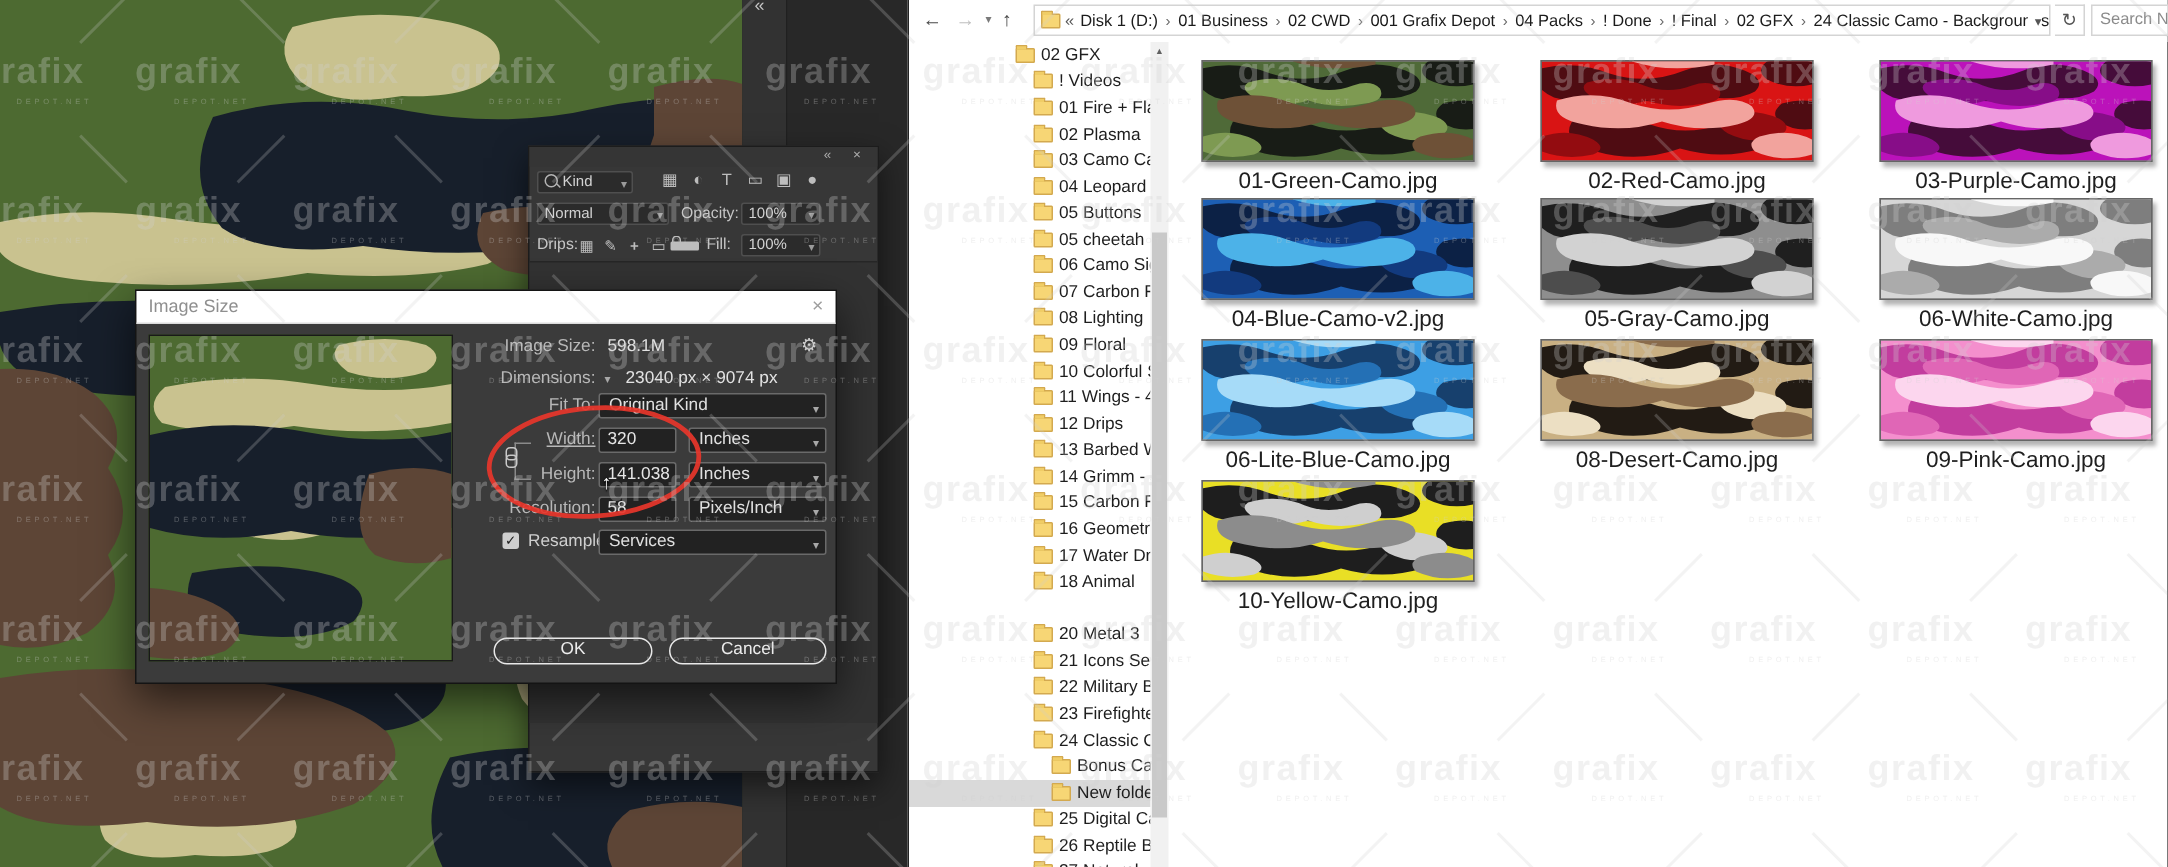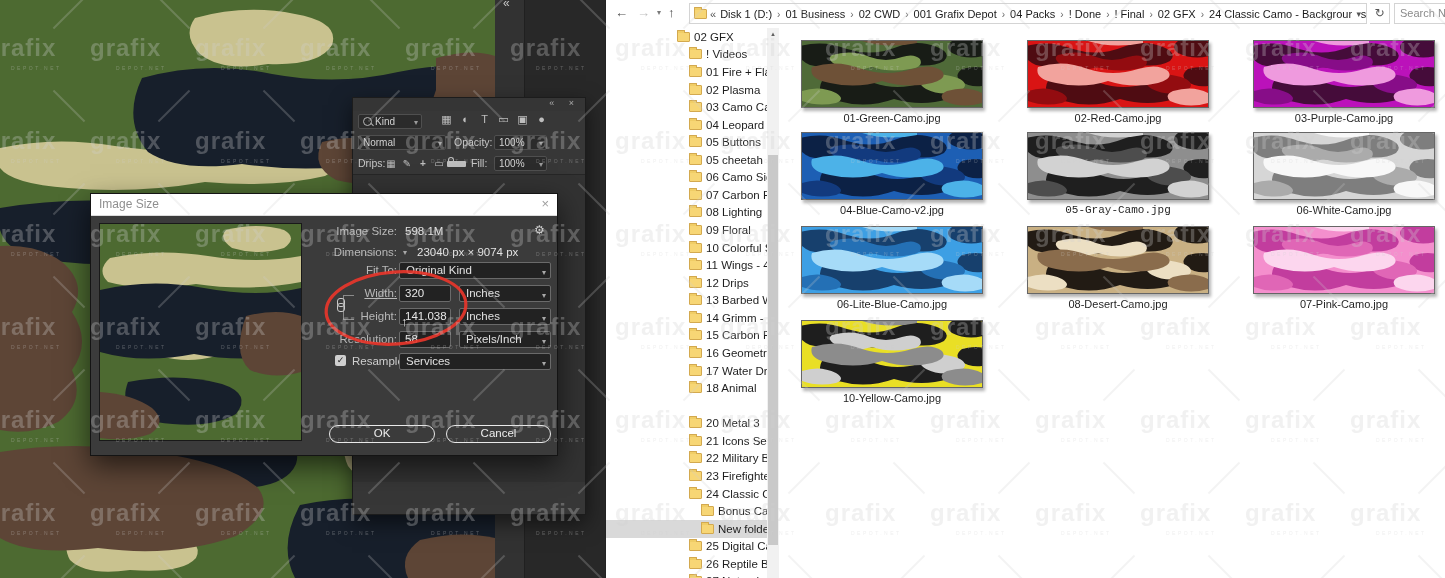--- a/index.html
+++ b/index.html
@@ -95,21 +95,21 @@
   .trow .lbl{margin-left:4px;font-size:11.5px;}
   .tfolder{position:relative;flex:none;width:13px;height:10px;background:#f7d675;border:1px solid #d3a94f;border-radius:1px;box-sizing:border-box;}
   .tfolder::before{content:'';position:absolute;top:-3px;left:-1px;width:6px;height:2px;background:#f0cd66;border:1px solid #d3a94f;border-bottom:none;border-radius:1px 1px 0 0;}
   .tscroll{position:absolute;left:161px;top:28px;width:12px;height:550px;background:#f1f1f1;}
   .tscroll .up{position:absolute;left:0;top:2px;width:12px;text-align:center;color:#606060;font-size:7px;}
   .tscroll .thumb{position:absolute;left:1px;top:127px;width:10px;height:390px;background:#c9c9c9;}
   .files{position:absolute;left:0;top:28px;width:840px;height:550px;}
   .fthumb{position:absolute;width:180px;height:66px;border:1px solid #666;box-sizing:content-box;
           box-shadow:2px 3px 3px rgba(0,0,0,.3);background:#888;}
   .fthumb svg{display:block;width:180px;height:66px;}
-  .fname{position:absolute;width:200px;text-align:center;font-size:11px;color:#1f1f1f;}
+  .fname{position:absolute;width:200px;text-align:center;font-size:15px;color:#1f1f1f;}
   
   #wm{position:absolute;left:0;top:0;width:1445px;height:578px;pointer-events:none;z-index:60;overflow:hidden;}
   .wmc{position:absolute;font-weight:bold;font-size:24px;letter-spacing:1px;color:rgba(208,208,208,.30);line-height:20px;}
   .wmc .sub{display:block;font-weight:normal;font-size:5px;letter-spacing:2.5px;margin:0 0 0 26px;color:rgba(208,208,208,.34);}
   .wslash{position:absolute;width:44px;height:0;border-top:2px solid rgba(205,205,205,.24);}
 </style>
 </head>
 <body>
 
 <div id="root">
@@ -432,21 +432,21 @@
         </div>
         <div class="fname" style="left: 186px; top: 176px;">04-Blue-Camo-v2.jpg</div>
         <div class="fthumb" style="left: 421px; top: 104px;">
           <svg viewBox="0 0 180 66" preserveAspectRatio="none">
             <rect width="180" height="66" fill="#8e8e8e"></rect>
             <path d="M-5,6 Q20,-2 45,8 Q70,16 95,6 Q115,-2 135,6 Q150,12 142,20 Q128,28 100,22 Q78,30 52,24 Q30,30 8,24 Q-6,18 -5,6 Z M150,0 Q168,-4 185,2 L185,14 Q166,20 150,12 Q142,6 150,0 Z M20,40 Q48,32 72,42 Q95,50 120,42 Q140,36 152,44 Q160,52 146,58 Q120,66 92,58 Q64,68 36,60 Q12,54 20,40 Z M160,28 Q175,24 185,28 L185,44 Q170,48 158,40 Q152,34 160,28 Z" fill="#1f1f1f"></path>
             <path d="M30,14 Q50,8 68,16 Q84,22 100,16 Q112,12 118,18 Q122,26 108,28 Q88,32 70,26 Q50,32 34,24 Q24,18 30,14 Z M120,36 Q140,30 158,38 Q168,44 158,50 Q140,56 124,48 Q114,42 120,36 Z M0,50 Q18,44 34,52 Q44,58 34,62 Q16,66 0,60 Z" fill="#4d4d4d"></path>
             <path d="M10,26 Q35,18 60,28 Q85,36 110,28 Q130,22 140,30 Q146,38 130,42 Q105,48 80,40 Q55,48 28,42 Q6,38 10,26 Z M145,50 Q165,44 180,52 L180,62 Q160,68 142,60 Q136,54 145,50 Z M60,0 Q85,8 115,2 L115,-6 L60,-6 Z" fill="#d2d2d2"></path>
           </svg>
         </div>
-        <div class="fname" style="left: 412px; top: 176px; font-family: Liberation Mono, monospace;">05-Gray-Camo.jpg</div>
+        <div class="fname" style="left: 412px; top: 176px;">05-Gray-Camo.jpg</div>
         <div class="fthumb" style="left: 647px; top: 104px;">
           <svg viewBox="0 0 180 66" preserveAspectRatio="none">
             <rect width="180" height="66" fill="#d6d6d6"></rect>
             <path d="M-5,6 Q20,-2 45,8 Q70,16 95,6 Q115,-2 135,6 Q150,12 142,20 Q128,28 100,22 Q78,30 52,24 Q30,30 8,24 Q-6,18 -5,6 Z M150,0 Q168,-4 185,2 L185,14 Q166,20 150,12 Q142,6 150,0 Z M20,40 Q48,32 72,42 Q95,50 120,42 Q140,36 152,44 Q160,52 146,58 Q120,66 92,58 Q64,68 36,60 Q12,54 20,40 Z M160,28 Q175,24 185,28 L185,44 Q170,48 158,40 Q152,34 160,28 Z" fill="#7e7e7e"></path>
             <path d="M30,14 Q50,8 68,16 Q84,22 100,16 Q112,12 118,18 Q122,26 108,28 Q88,32 70,26 Q50,32 34,24 Q24,18 30,14 Z M120,36 Q140,30 158,38 Q168,44 158,50 Q140,56 124,48 Q114,42 120,36 Z M0,50 Q18,44 34,52 Q44,58 34,62 Q16,66 0,60 Z" fill="#ababab"></path>
             <path d="M10,26 Q35,18 60,28 Q85,36 110,28 Q130,22 140,30 Q146,38 130,42 Q105,48 80,40 Q55,48 28,42 Q6,38 10,26 Z M145,50 Q165,44 180,52 L180,62 Q160,68 142,60 Q136,54 145,50 Z M60,0 Q85,8 115,2 L115,-6 L60,-6 Z" fill="#f8f8f8"></path>
           </svg>
         </div>
         <div class="fname" style="left: 638px; top: 176px;">06-White-Camo.jpg</div>
         <div class="fthumb" style="left: 195px; top: 198px;">
@@ -468,21 +468,21 @@
         </div>
         <div class="fname" style="left: 412px; top: 270px;">08-Desert-Camo.jpg</div>
         <div class="fthumb" style="left: 647px; top: 198px;">
           <svg viewBox="0 0 180 66" preserveAspectRatio="none">
             <rect width="180" height="66" fill="#f48fcd"></rect>
             <path d="M-5,6 Q20,-2 45,8 Q70,16 95,6 Q115,-2 135,6 Q150,12 142,20 Q128,28 100,22 Q78,30 52,24 Q30,30 8,24 Q-6,18 -5,6 Z M150,0 Q168,-4 185,2 L185,14 Q166,20 150,12 Q142,6 150,0 Z M20,40 Q48,32 72,42 Q95,50 120,42 Q140,36 152,44 Q160,52 146,58 Q120,66 92,58 Q64,68 36,60 Q12,54 20,40 Z M160,28 Q175,24 185,28 L185,44 Q170,48 158,40 Q152,34 160,28 Z" fill="#c23d9e"></path>
             <path d="M30,14 Q50,8 68,16 Q84,22 100,16 Q112,12 118,18 Q122,26 108,28 Q88,32 70,26 Q50,32 34,24 Q24,18 30,14 Z M120,36 Q140,30 158,38 Q168,44 158,50 Q140,56 124,48 Q114,42 120,36 Z M0,50 Q18,44 34,52 Q44,58 34,62 Q16,66 0,60 Z" fill="#e066b6"></path>
             <path d="M10,26 Q35,18 60,28 Q85,36 110,28 Q130,22 140,30 Q146,38 130,42 Q105,48 80,40 Q55,48 28,42 Q6,38 10,26 Z M145,50 Q165,44 180,52 L180,62 Q160,68 142,60 Q136,54 145,50 Z M60,0 Q85,8 115,2 L115,-6 L60,-6 Z" fill="#fcd6ee"></path>
           </svg>
         </div>
-        <div class="fname" style="left: 638px; top: 270px;">07-Pink-Camo.jpg</div>
+        <div class="fname" style="left: 638px; top: 270px;">09-Pink-Camo.jpg</div>
         <div class="fthumb" style="left: 195px; top: 292px;">
           <svg viewBox="0 0 180 66" preserveAspectRatio="none">
             <rect width="180" height="66" fill="#e9df25"></rect>
             <path d="M-5,6 Q20,-2 45,8 Q70,16 95,6 Q115,-2 135,6 Q150,12 142,20 Q128,28 100,22 Q78,30 52,24 Q30,30 8,24 Q-6,18 -5,6 Z M150,0 Q168,-4 185,2 L185,14 Q166,20 150,12 Q142,6 150,0 Z M20,40 Q48,32 72,42 Q95,50 120,42 Q140,36 152,44 Q160,52 146,58 Q120,66 92,58 Q64,68 36,60 Q12,54 20,40 Z M160,28 Q175,24 185,28 L185,44 Q170,48 158,40 Q152,34 160,28 Z" fill="#1e1e1e"></path>
             <path d="M30,14 Q50,8 68,16 Q84,22 100,16 Q112,12 118,18 Q122,26 108,28 Q88,32 70,26 Q50,32 34,24 Q24,18 30,14 Z M120,36 Q140,30 158,38 Q168,44 158,50 Q140,56 124,48 Q114,42 120,36 Z M0,50 Q18,44 34,52 Q44,58 34,62 Q16,66 0,60 Z" fill="#cfcfcf"></path>
             <path d="M10,26 Q35,18 60,28 Q85,36 110,28 Q130,22 140,30 Q146,38 130,42 Q105,48 80,40 Q55,48 28,42 Q6,38 10,26 Z M145,50 Q165,44 180,52 L180,62 Q160,68 142,60 Q136,54 145,50 Z M60,0 Q85,8 115,2 L115,-6 L60,-6 Z" fill="#8c8c8c"></path>
           </svg>
         </div>
         <div class="fname" style="left: 186px; top: 364px;">10-Yellow-Camo.jpg</div>
       </div>

